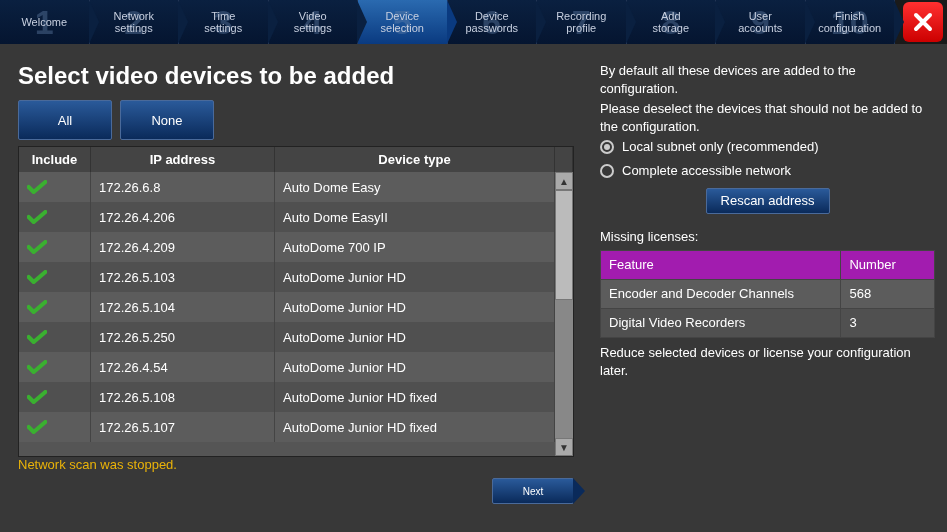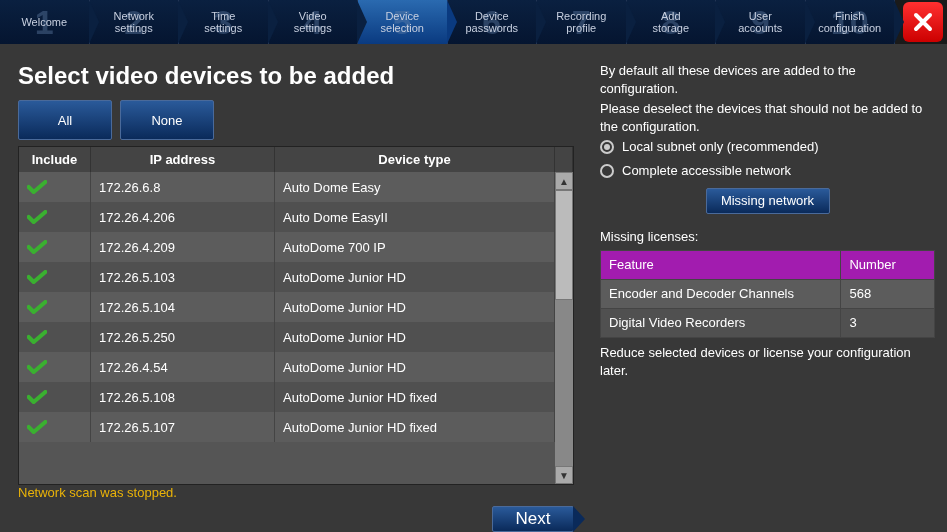--- a/index.html
+++ b/index.html
@@ -6,21 +6,21 @@
 body { background: #383838; font-family: Arial, sans-serif; font-size: 13px; color: #fff; width: 947px; height: 532px; overflow: hidden; position: relative; }
 .header { display: flex; height: 44px; background: #1a1a1a; align-items: stretch; }
 .step { position: relative; flex: 1; display: flex; align-items: center; justify-content: center; padding: 0 4px; cursor: pointer; background: linear-gradient(to bottom, #0a2040, #051530); border-right: 1px solid #2a3a5a; }
 .step.active { background: linear-gradient(to bottom, #2a6ab0, #0a3a80); }
 .step-num { position: absolute; font-size: 34px; font-weight: bold; color: rgba(100,130,170,0.4); left: 50%; top: 50%; transform: translate(-50%,-50%); pointer-events: none; }
 .step-label { position: relative; font-size: 11px; color: #c8d0e0; text-align: center; line-height: 12px; z-index: 2; white-space: pre-line; }
 .step::after { content: ""; position: absolute; right: -10px; top: 0; width: 0; height: 0; border-top: 22px solid transparent; border-bottom: 22px solid transparent; border-left: 10px solid #0a2040; z-index: 1; }
 .step.active::after { border-left-color: #0a3a80; }
 .close-btn { width: 40px; height: 40px; margin: 2px 4px 2px 8px; background: linear-gradient(to bottom, #ff3030, #cc0000); border-radius: 6px; display: flex; align-items: center; justify-content: center; cursor: pointer; flex: none; }
 .close-btn svg { width: 24px; height: 24px; }
-.main { display: flex; padding: 18px 12px 0 18px; height: calc(100% - 44px); }
+.main { display: flex; padding: 18px 12px 28px 18px; height: calc(100% - 44px); }
 .left { width: 556px; display: flex; flex-direction: column; }
 .title { font-size: 24px; font-weight: bold; margin-bottom: 10px; }
 .sel-row { display: flex; gap: 8px; margin-bottom: 6px; }
 .sel-btn { width: 94px; height: 40px; background: linear-gradient(to bottom, #2a5a9a, #0a2a5a); border: 1px solid #4a6a9a; color: #fff; font-size: 13px; cursor: pointer; display: flex; align-items: center; justify-content: center; border-radius: 2px; }
 .table-wrap { border: 1px solid #222; flex: 1; min-height: 0; display: flex; flex-direction: column; background: #555; text-align: center; }
 .thead { display: flex; background: #444; font-weight: bold; font-size: 13px; }
 .thead .cell { padding: 5px 8px; border-right: 1px solid #333; }
 .col-inc { width: 72px; flex: none; }
 .col-ip { width: 184px; flex: none; }
 .col-type { flex: 1; }
@@ -32,21 +32,21 @@
 .row:nth-child(even) { background: #505050; }
 .row .cell { padding: 0 8px; border-right: 1px solid #444; height: 100%; display: flex; align-items: center; }
 .check { width: 20px; height: 14px; }
 .scrollbar { width: 18px; background: #888; position: relative; }
 .scroll-btn { height: 18px; background: #aaa; border: 1px solid #777; display: flex; align-items: center; justify-content: center; font-size: 10px; color: #333; cursor: pointer; }
 .scroll-track { position: absolute; top: 18px; bottom: 18px; left: 0; right: 0; background: #888; }
 .scroll-thumb { position: absolute; top: 0; left: 0; right: 0; height: 110px; background: #bbb; border: 1px solid #777; cursor: pointer; }
 .scroll-btn.bottom { position: absolute; bottom: 0; left: 0; right: 0; }
 .status-msg { color: #eab308; font-size: 13px; margin-top: 0; }
 .next-wrap { display: flex; justify-content: flex-end; margin-top: 6px; }
-.next-btn { width: 82px; height: 26px; background: linear-gradient(to bottom, #2a5a9a, #0a2a5a); border: 1px solid #4a6a9a; color: #fff; font-size: 17px; cursor: pointer; display: flex; align-items: center; justify-content: center; border-radius: 2px; position: relative; }
+.next-btn { width: 82px; height: 26px; background: linear-gradient(to bottom, #2a5a9a, #0a2a5a); border: 1px solid #4a6a9a; color: #fff; font-size: 10px; cursor: pointer; display: flex; align-items: center; justify-content: center; border-radius: 2px; position: relative; }
 .next-btn::after { content: ""; position: absolute; right: -12px; top: -1px; width: 0; height: 0; border-top: 13px solid transparent; border-bottom: 13px solid transparent; border-left: 12px solid #0a2a5a; }
 .right { flex: 1; padding-left: 26px; font-size: 13px; line-height: 18px; }
 .right p { margin-bottom: 2px; }
 .range-title { font-weight: bold; margin-top: 14px; margin-bottom: 6px; }
 .radio-row { display: flex; align-items: center; gap: 8px; margin-bottom: 6px; cursor: pointer; }
 .radio { width: 14px; height: 14px; border-radius: 50%; border: 2px solid #ccc; display: flex; align-items: center; justify-content: center; flex: none; }
 .radio.sel::after { content: ""; width: 6px; height: 6px; border-radius: 50%; background: #ccc; }
 .rescan-wrap { display: flex; justify-content: center; margin: 8px 0 14px; }
 .rescan-btn { width: 124px; height: 26px; background: linear-gradient(to bottom, #2a5a9a, #0a2a5a); border: 1px solid #4a6a9a; color: #fff; font-size: 13px; cursor: pointer; display: flex; align-items: center; justify-content: center; border-radius: 2px; }
 .lic-title { margin-bottom: 4px; }
@@ -238,21 +238,21 @@
     <p>Please deselect the devices that should not be added to the configuration.</p>
     <div class="radio-row">
       <div class="radio sel"></div>
       <span>Local subnet only (recommended)</span>
     </div>
     <div class="radio-row">
       <div class="radio"></div>
       <span>Complete accessible network</span>
     </div>
     <div class="rescan-wrap">
-      <div class="rescan-btn">Missing network</div>
+      <div class="rescan-btn">Rescan address</div>
     </div>
     <div class="lic-title">Missing licenses:</div>
     <table class="lic-table">
       <thead>
           <tr>
         <th class="col-feat">Feature</th>
         <th>Number</th>
       </tr>
         </thead>
       <tbody id="lic-body">

